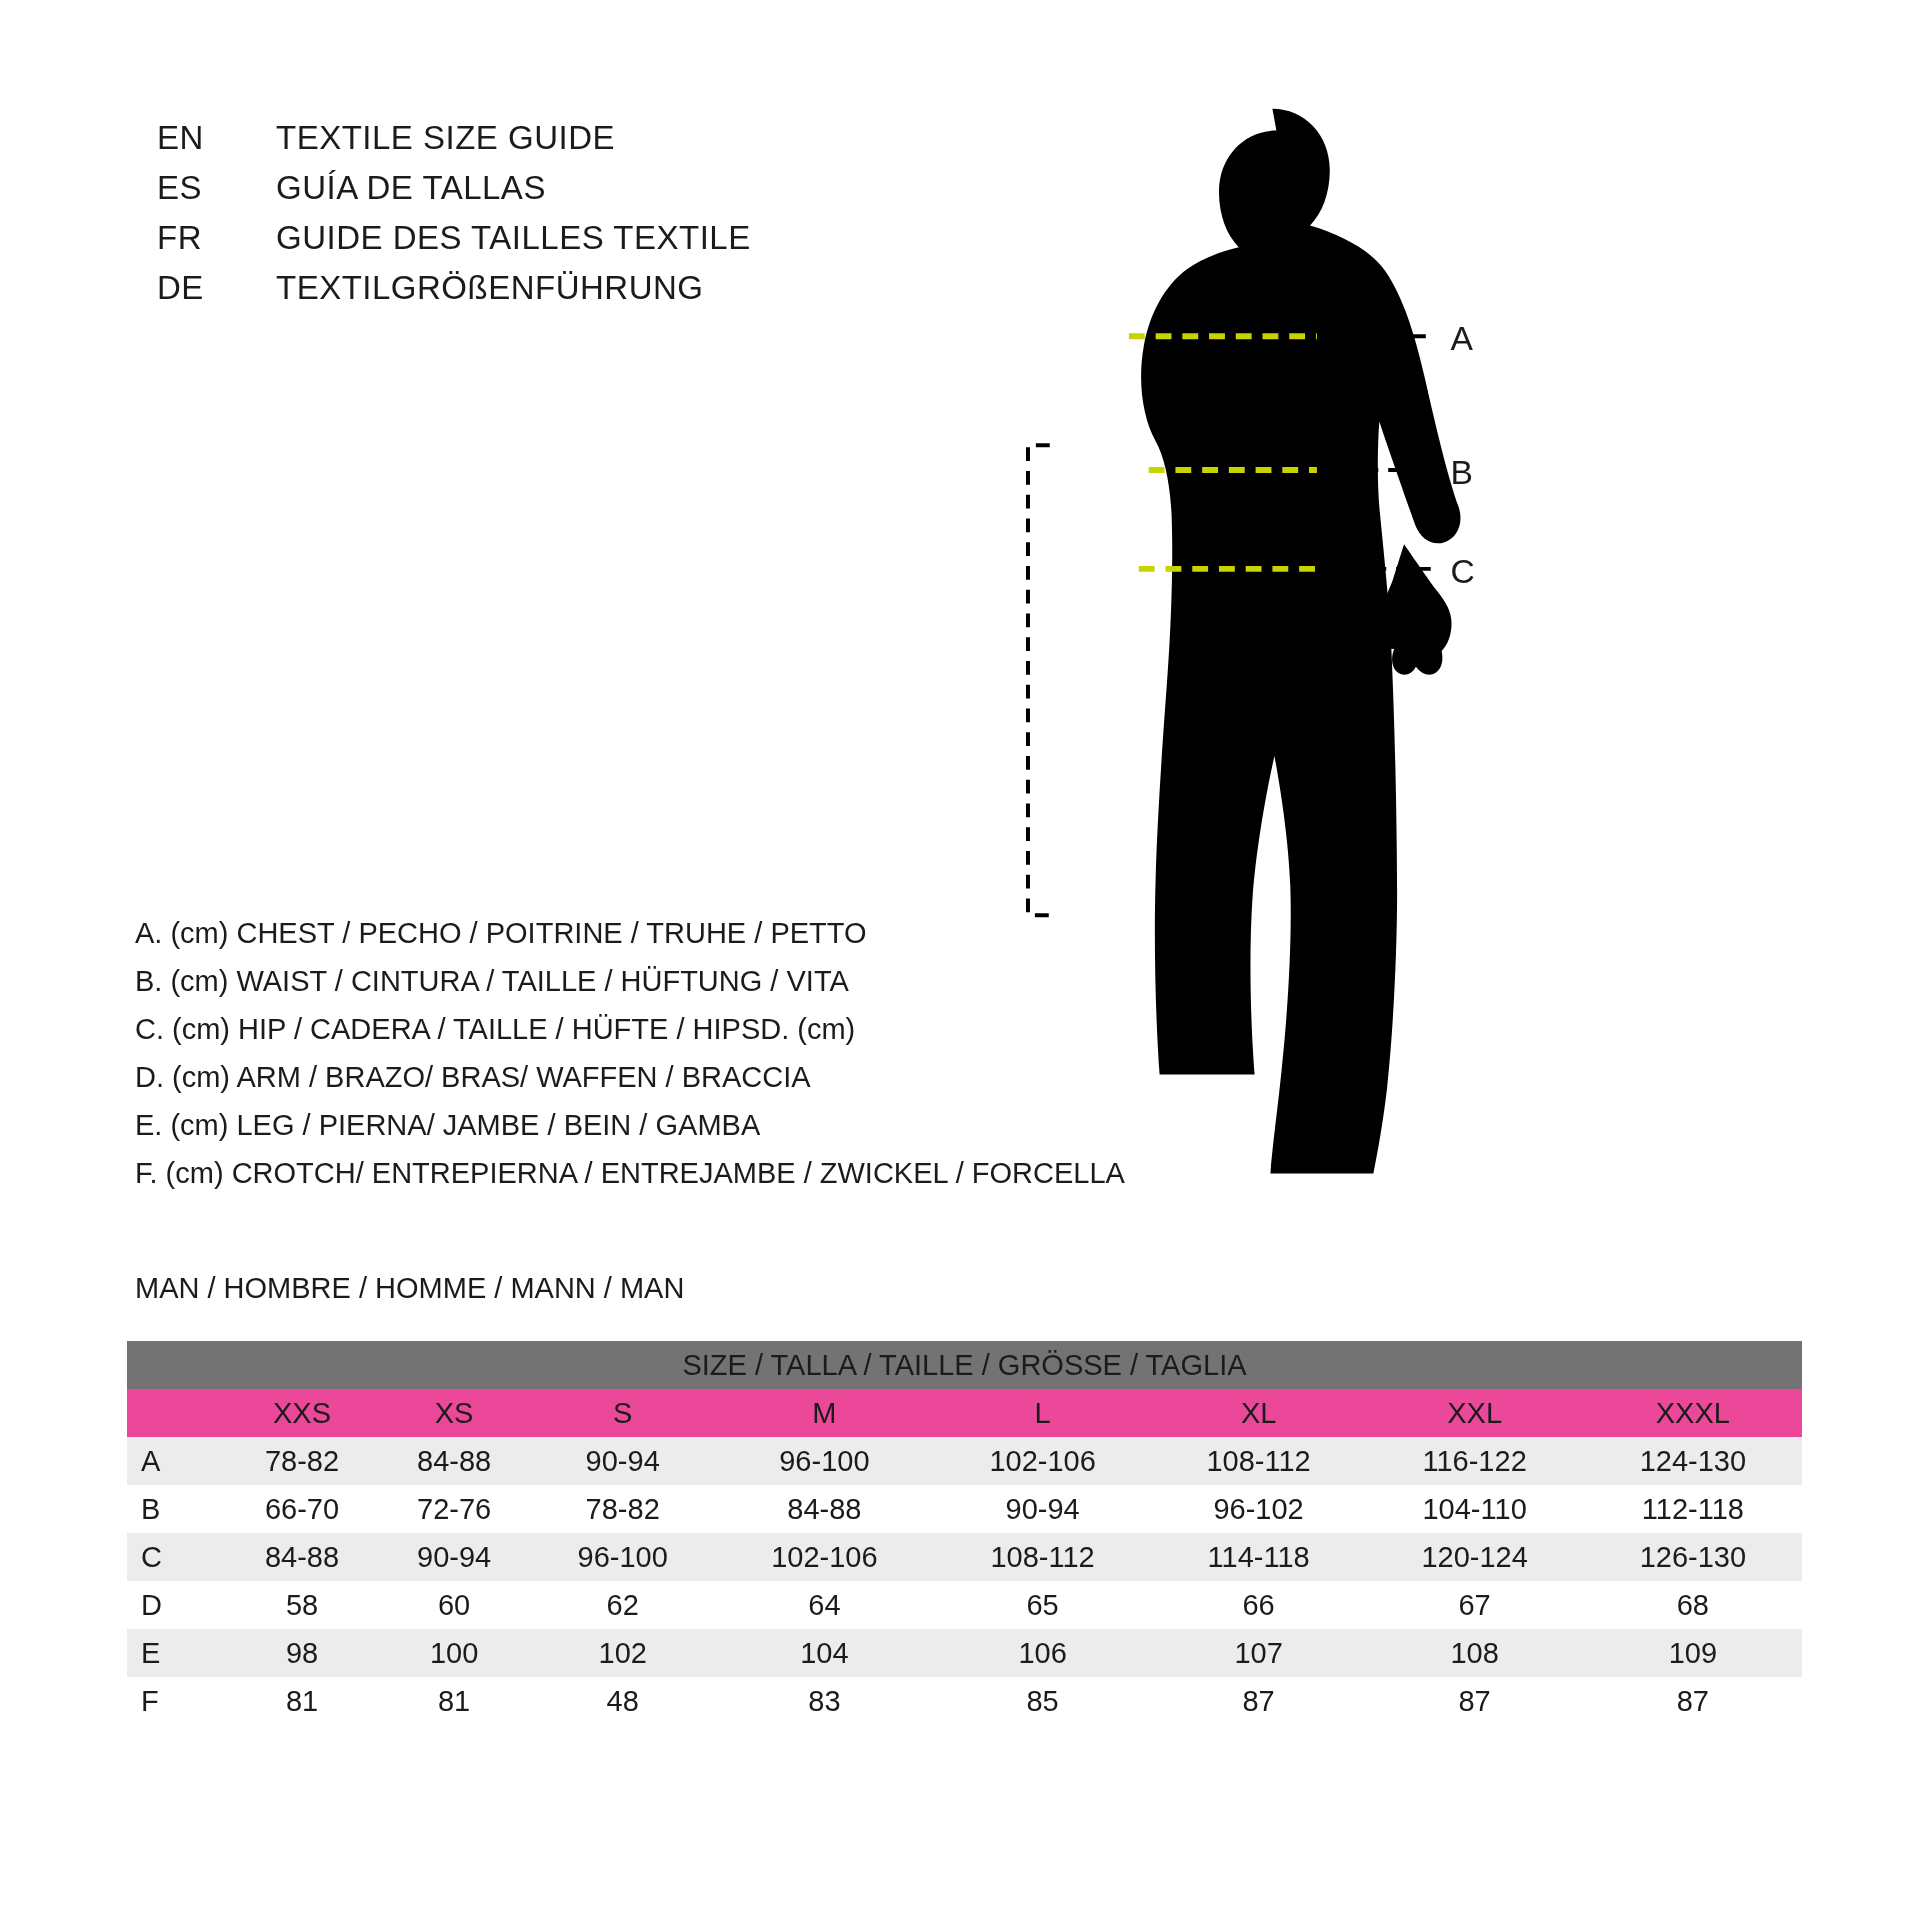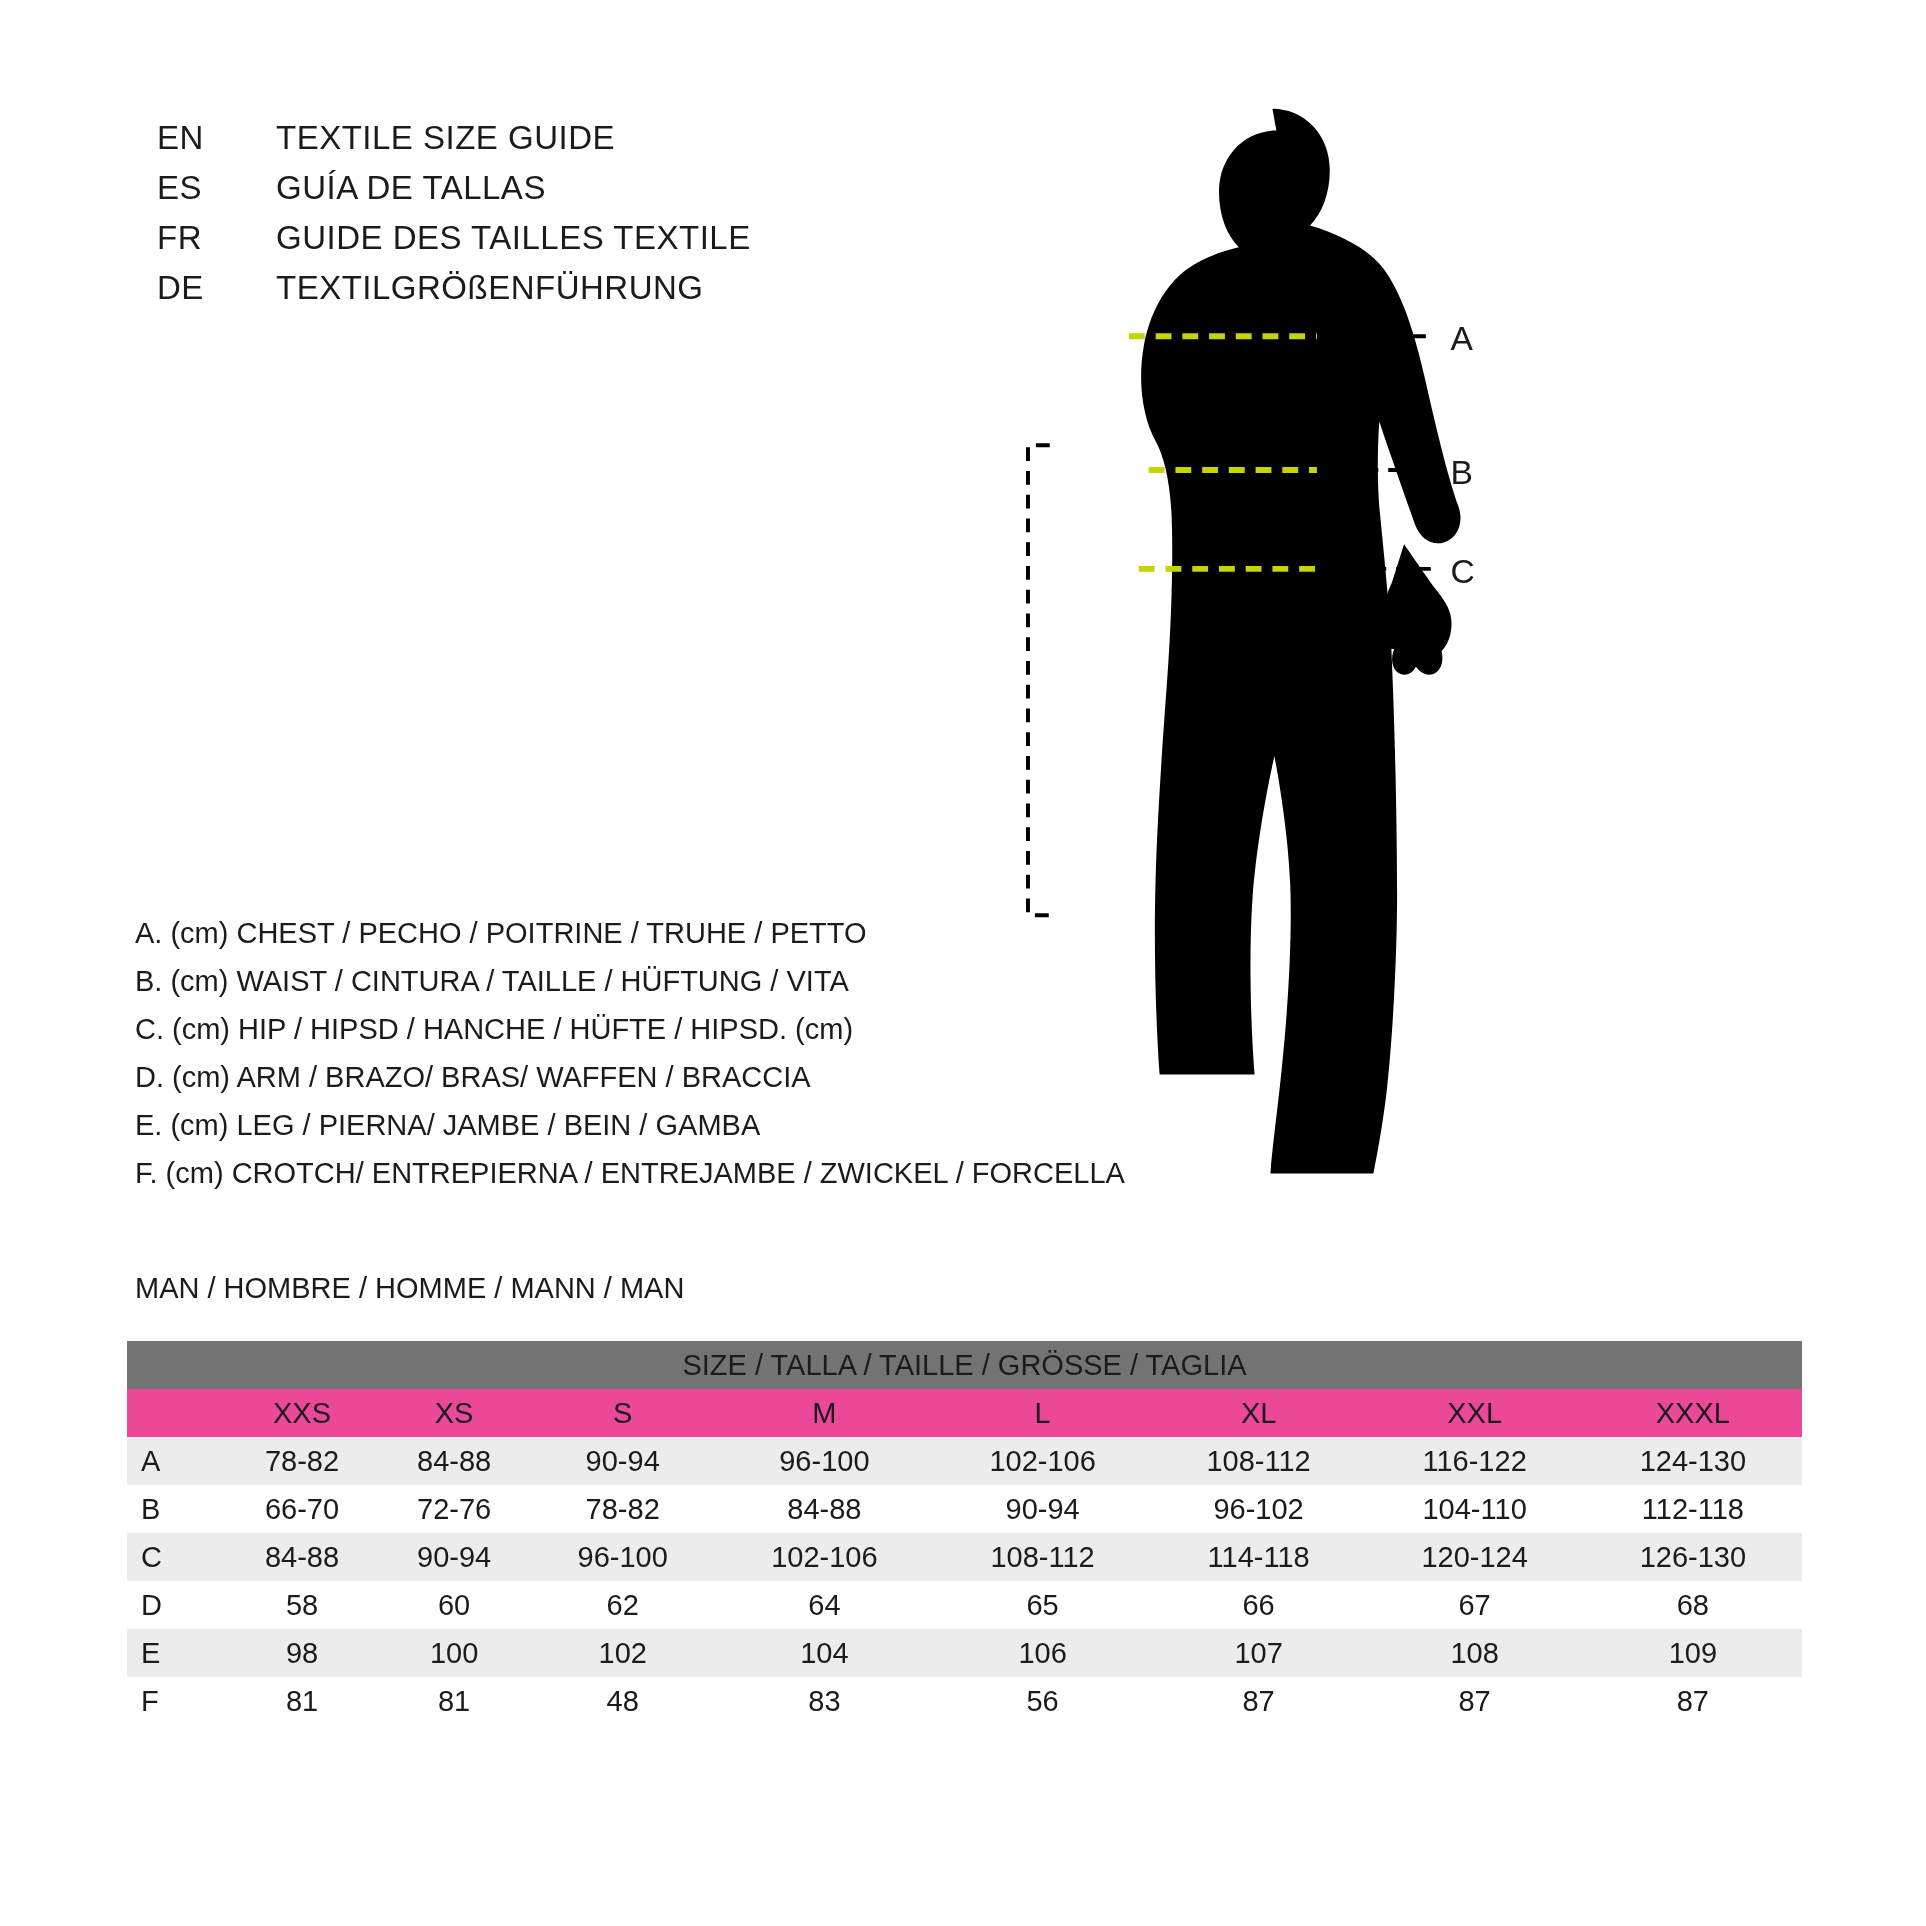--- a/index.html
+++ b/index.html
@@ -214,21 +214,21 @@
     <text x="435" y="509" font-family="Liberation Sans, sans-serif" font-size="34" fill="#1b1b1b">C</text>
     <text x="-120" y="320" font-family="Liberation Sans, sans-serif" font-size="34" fill="#1b1b1b">D</text>
     <text x="-42" y="620" font-family="Liberation Sans, sans-serif" font-size="34" fill="#1b1b1b">E</text>
     <text x="-120" y="715" font-family="Liberation Sans, sans-serif" font-size="34" fill="#1b1b1b">F</text>
   </svg>
 </div>
 
 <div id="legend-block">
   <div class="legend-row">A. (cm) CHEST / PECHO / POITRINE / TRUHE / PETTO</div>
   <div class="legend-row">B. (cm) WAIST / CINTURA / TAILLE / HÜFTUNG / VITA</div>
-  <div class="legend-row">C. (cm) HIP / HIPSD / HANCHE / HÜFTE / HIPSD. (cm)</div>
+  <div class="legend-row">C. (cm) HIP / CADERA / TAILLE / HÜFTE / HIPSD. (cm)</div>
   <div class="legend-row">D. (cm) ARM / BRAZO/ BRAS/ WAFFEN / BRACCIA</div>
   <div class="legend-row">E. (cm) LEG / PIERNA/ JAMBE / BEIN / GAMBA</div>
   <div class="legend-row">F. (cm) CROTCH/ ENTREPIERNA / ENTREJAMBE / ZWICKEL / FORCELLA</div>
 </div>
 
 <div id="gender-row">MAN / HOMBRE / HOMME / MANN / MAN</div>
 
 <table id="size-table">
   <tbody>
     <tr class="band-title">
@@ -305,20 +305,20 @@
       <td>108</td>
       <td>109</td>
     </tr>
 
     <tr class="row-plain">
       <td class="rowhead">F</td>
       <td>81</td>
       <td>81</td>
       <td>48</td>
       <td>83</td>
-      <td>56</td>
+      <td>85</td>
       <td>87</td>
       <td>87</td>
       <td>87</td>
     </tr>
   </tbody>
 </table>
 
 
 </body></html>

